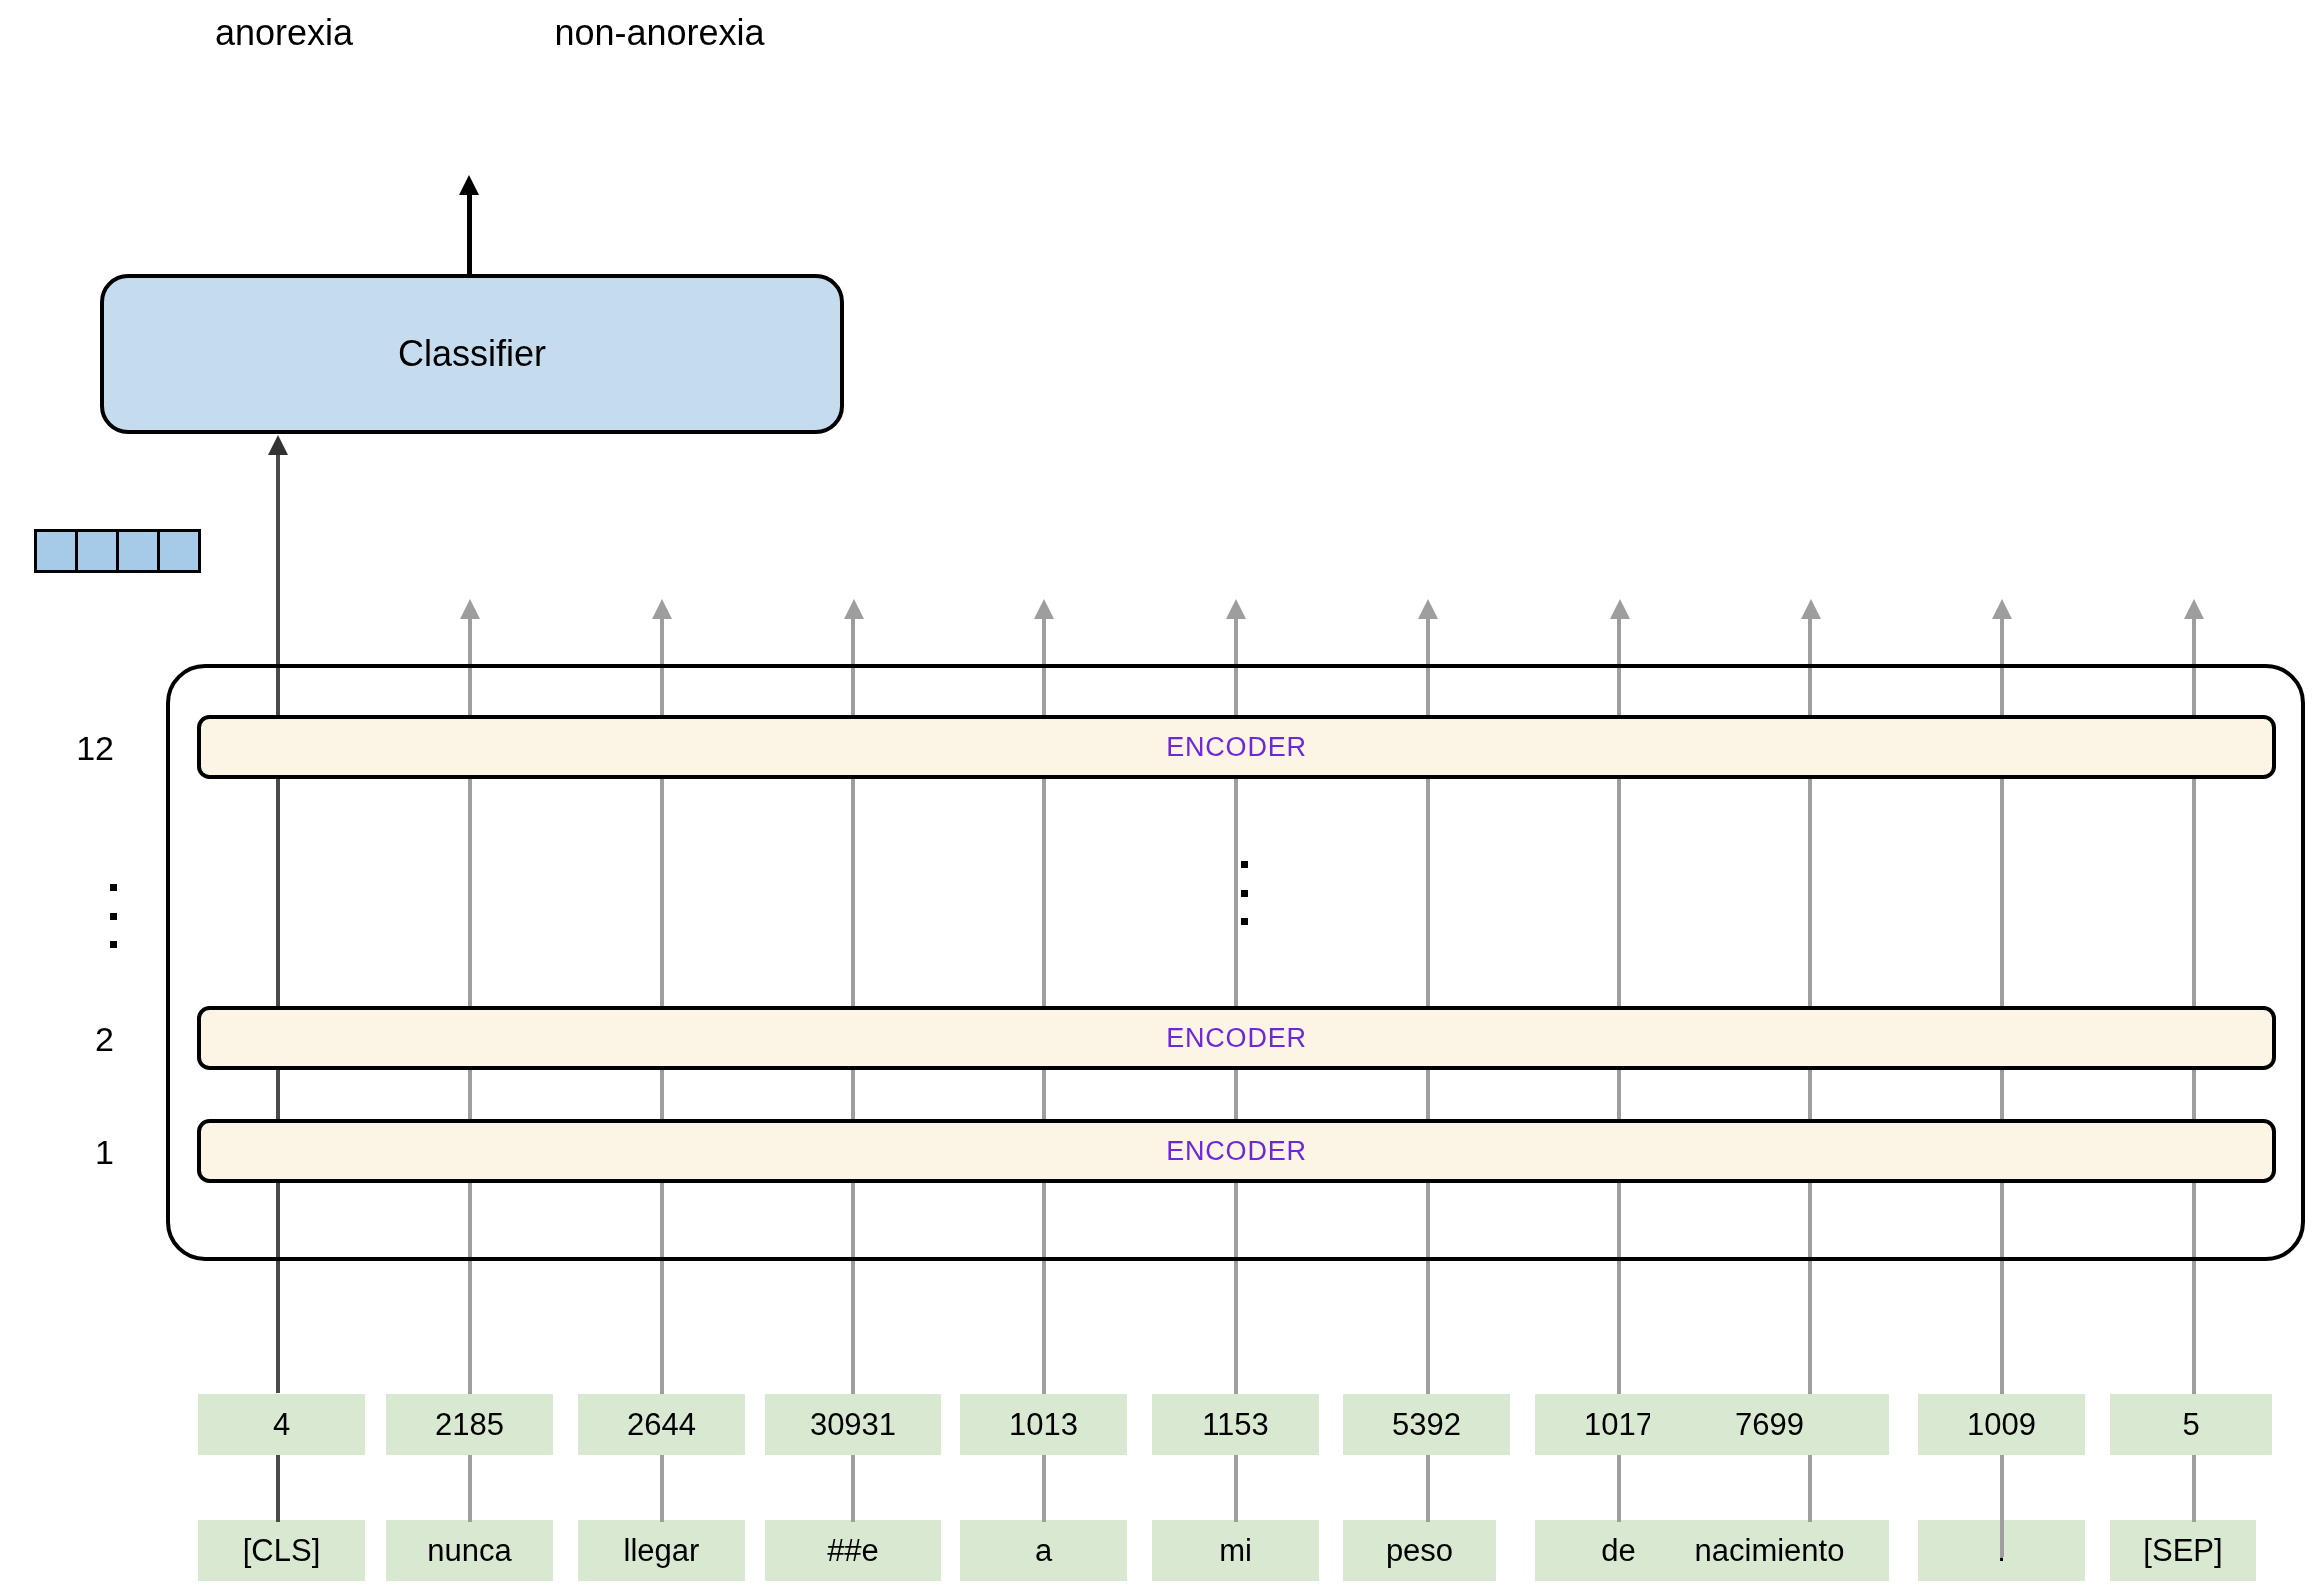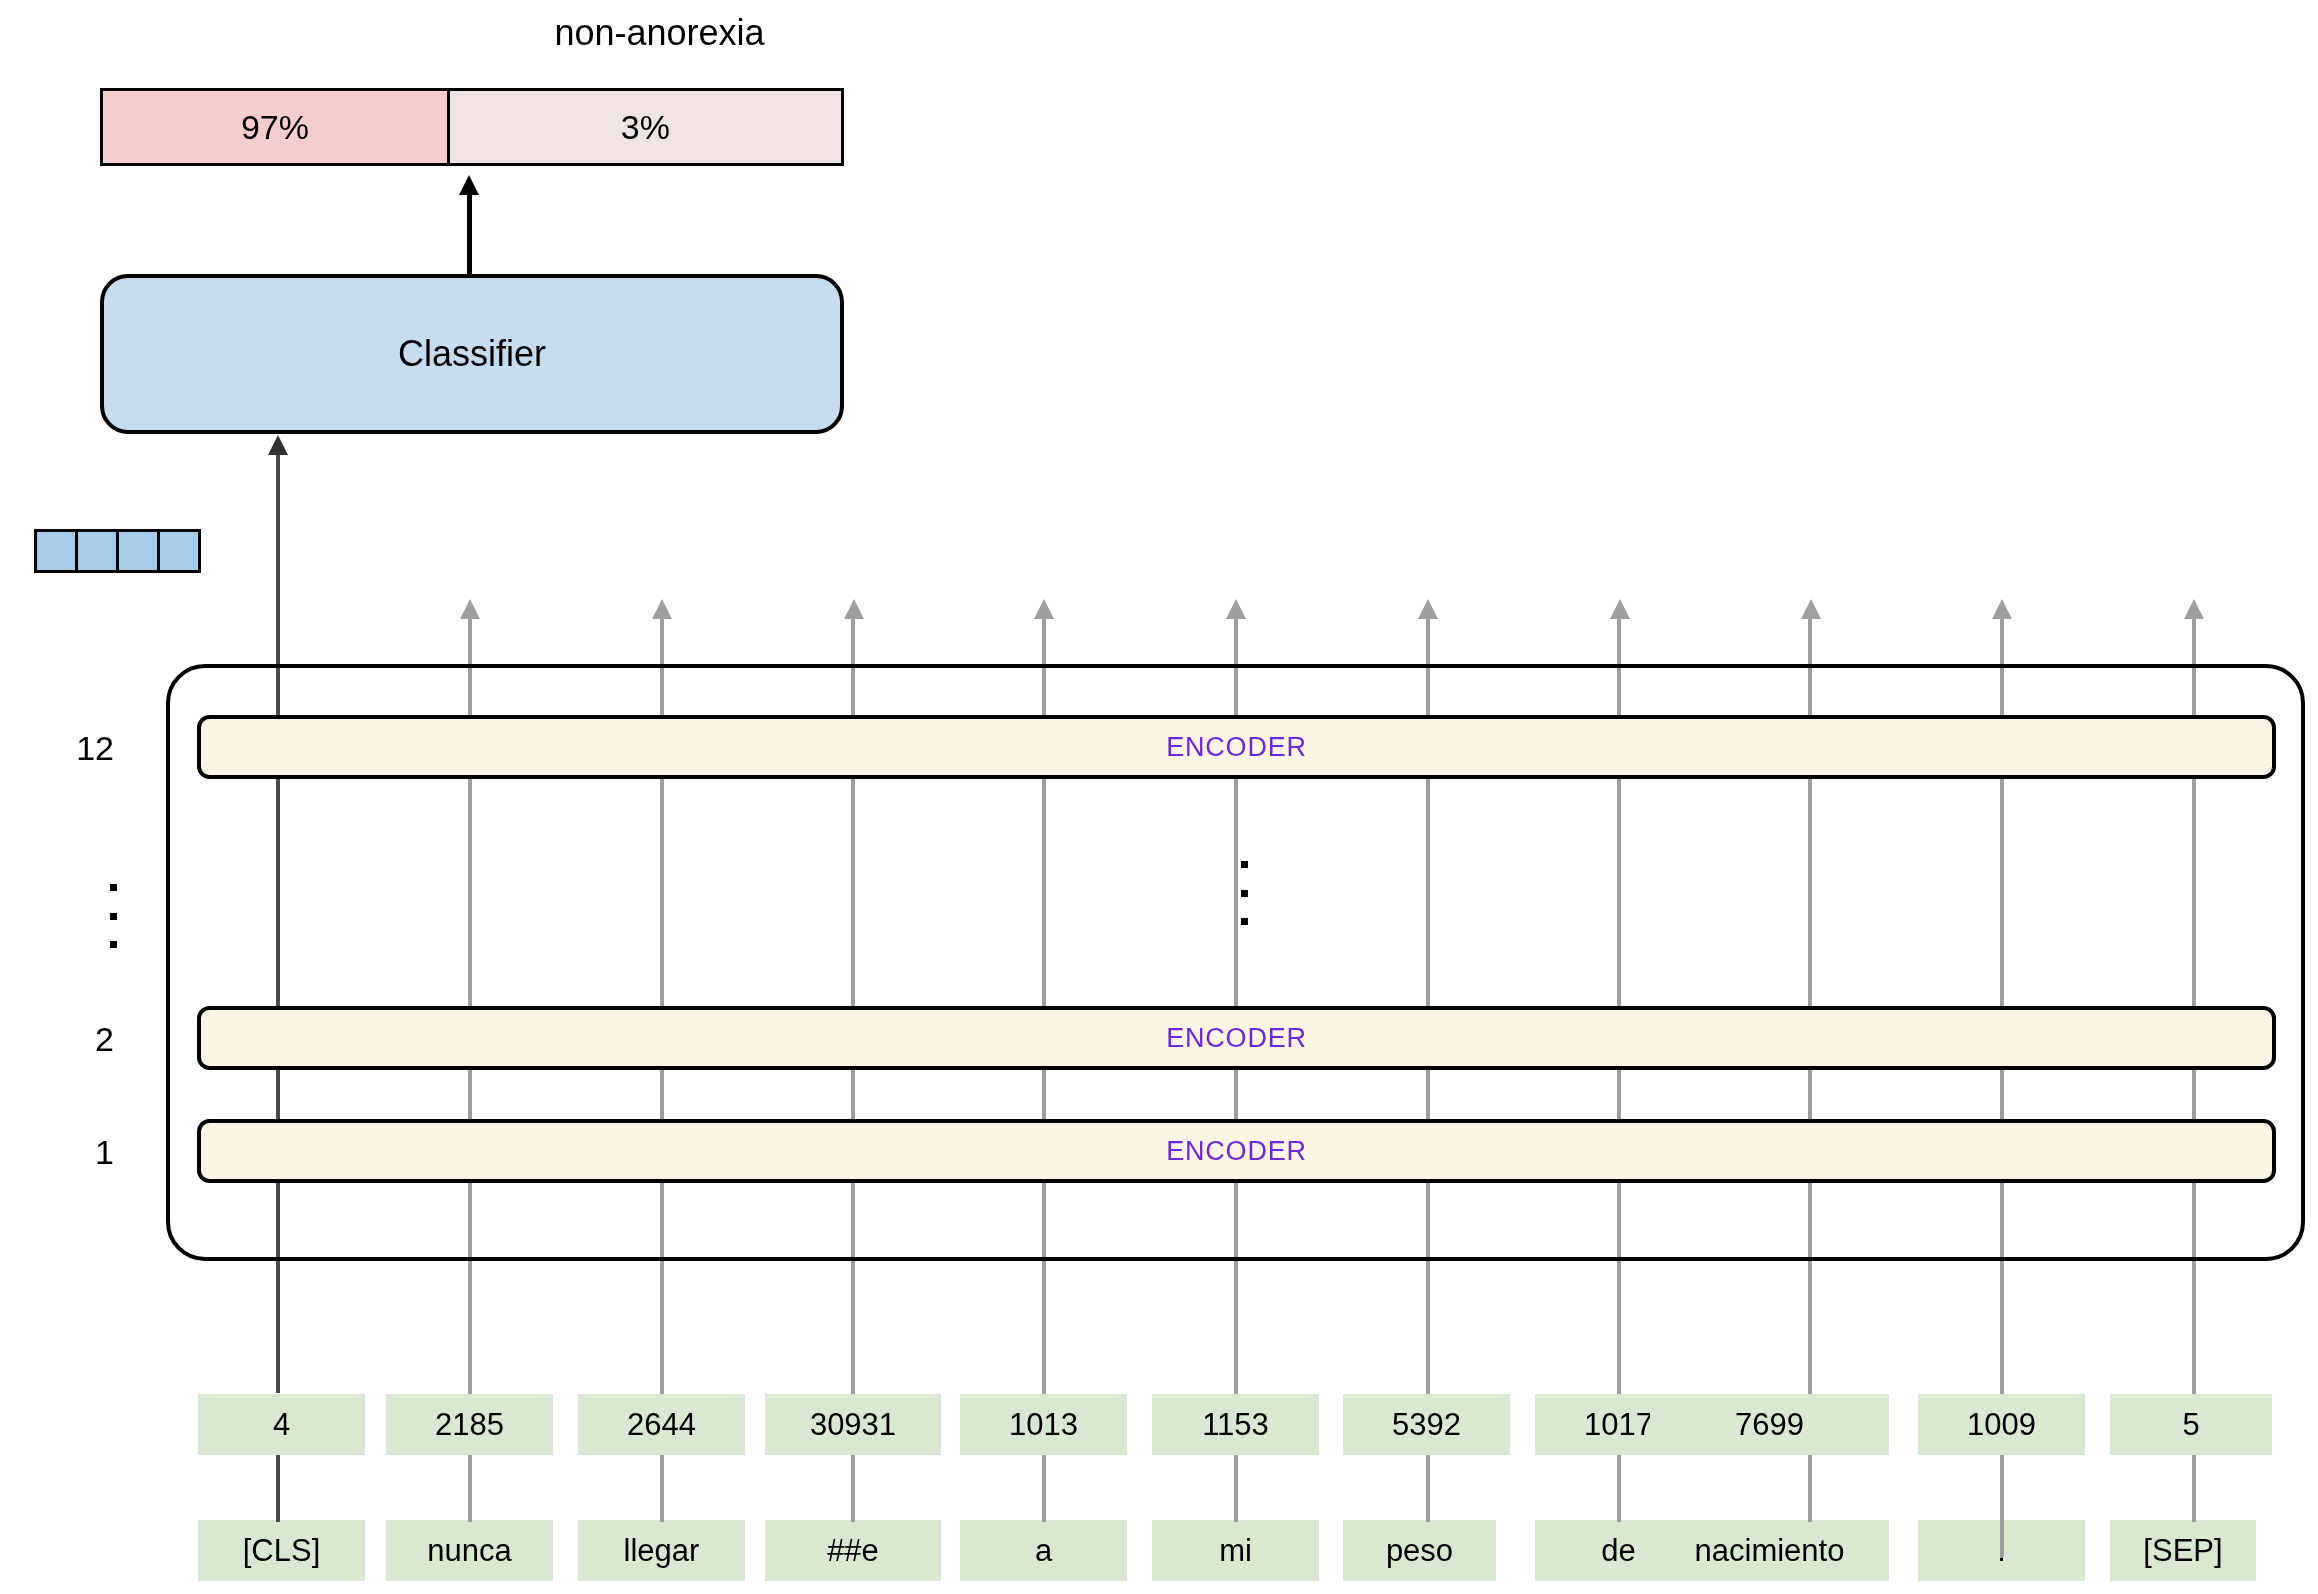--- a/index.html
+++ b/index.html
@@ -210,27 +210,24 @@
   }
   .chip.id  { top: 1394px; }
   .chip.tok { top: 1520px; }
 </style>
 </head>
 <body>
 
 <div id="stage">
 
   <div class="prob-labels">
+    <div class="prob-label anorexia">anorexia</div>
     <div class="prob-label non">non-anorexia</div>
   </div>
 
-  <div class="prob-bar">
-    <div class="prob-seg pos">97%</div>
-    <div class="prob-seg neg">3%</div>
-  </div>
 
   <div class="vline black" style="left:467px; top:194px; height:81px;"></div>
   <div class="arrowhead black" style="left:459px; top:175px;"></div>
 
   <div class="classifier">
     <div class="classifier-title">Classifier</div>
   </div>
 
   <div class="cls-vector">
     <div class="cls-cell"></div>

